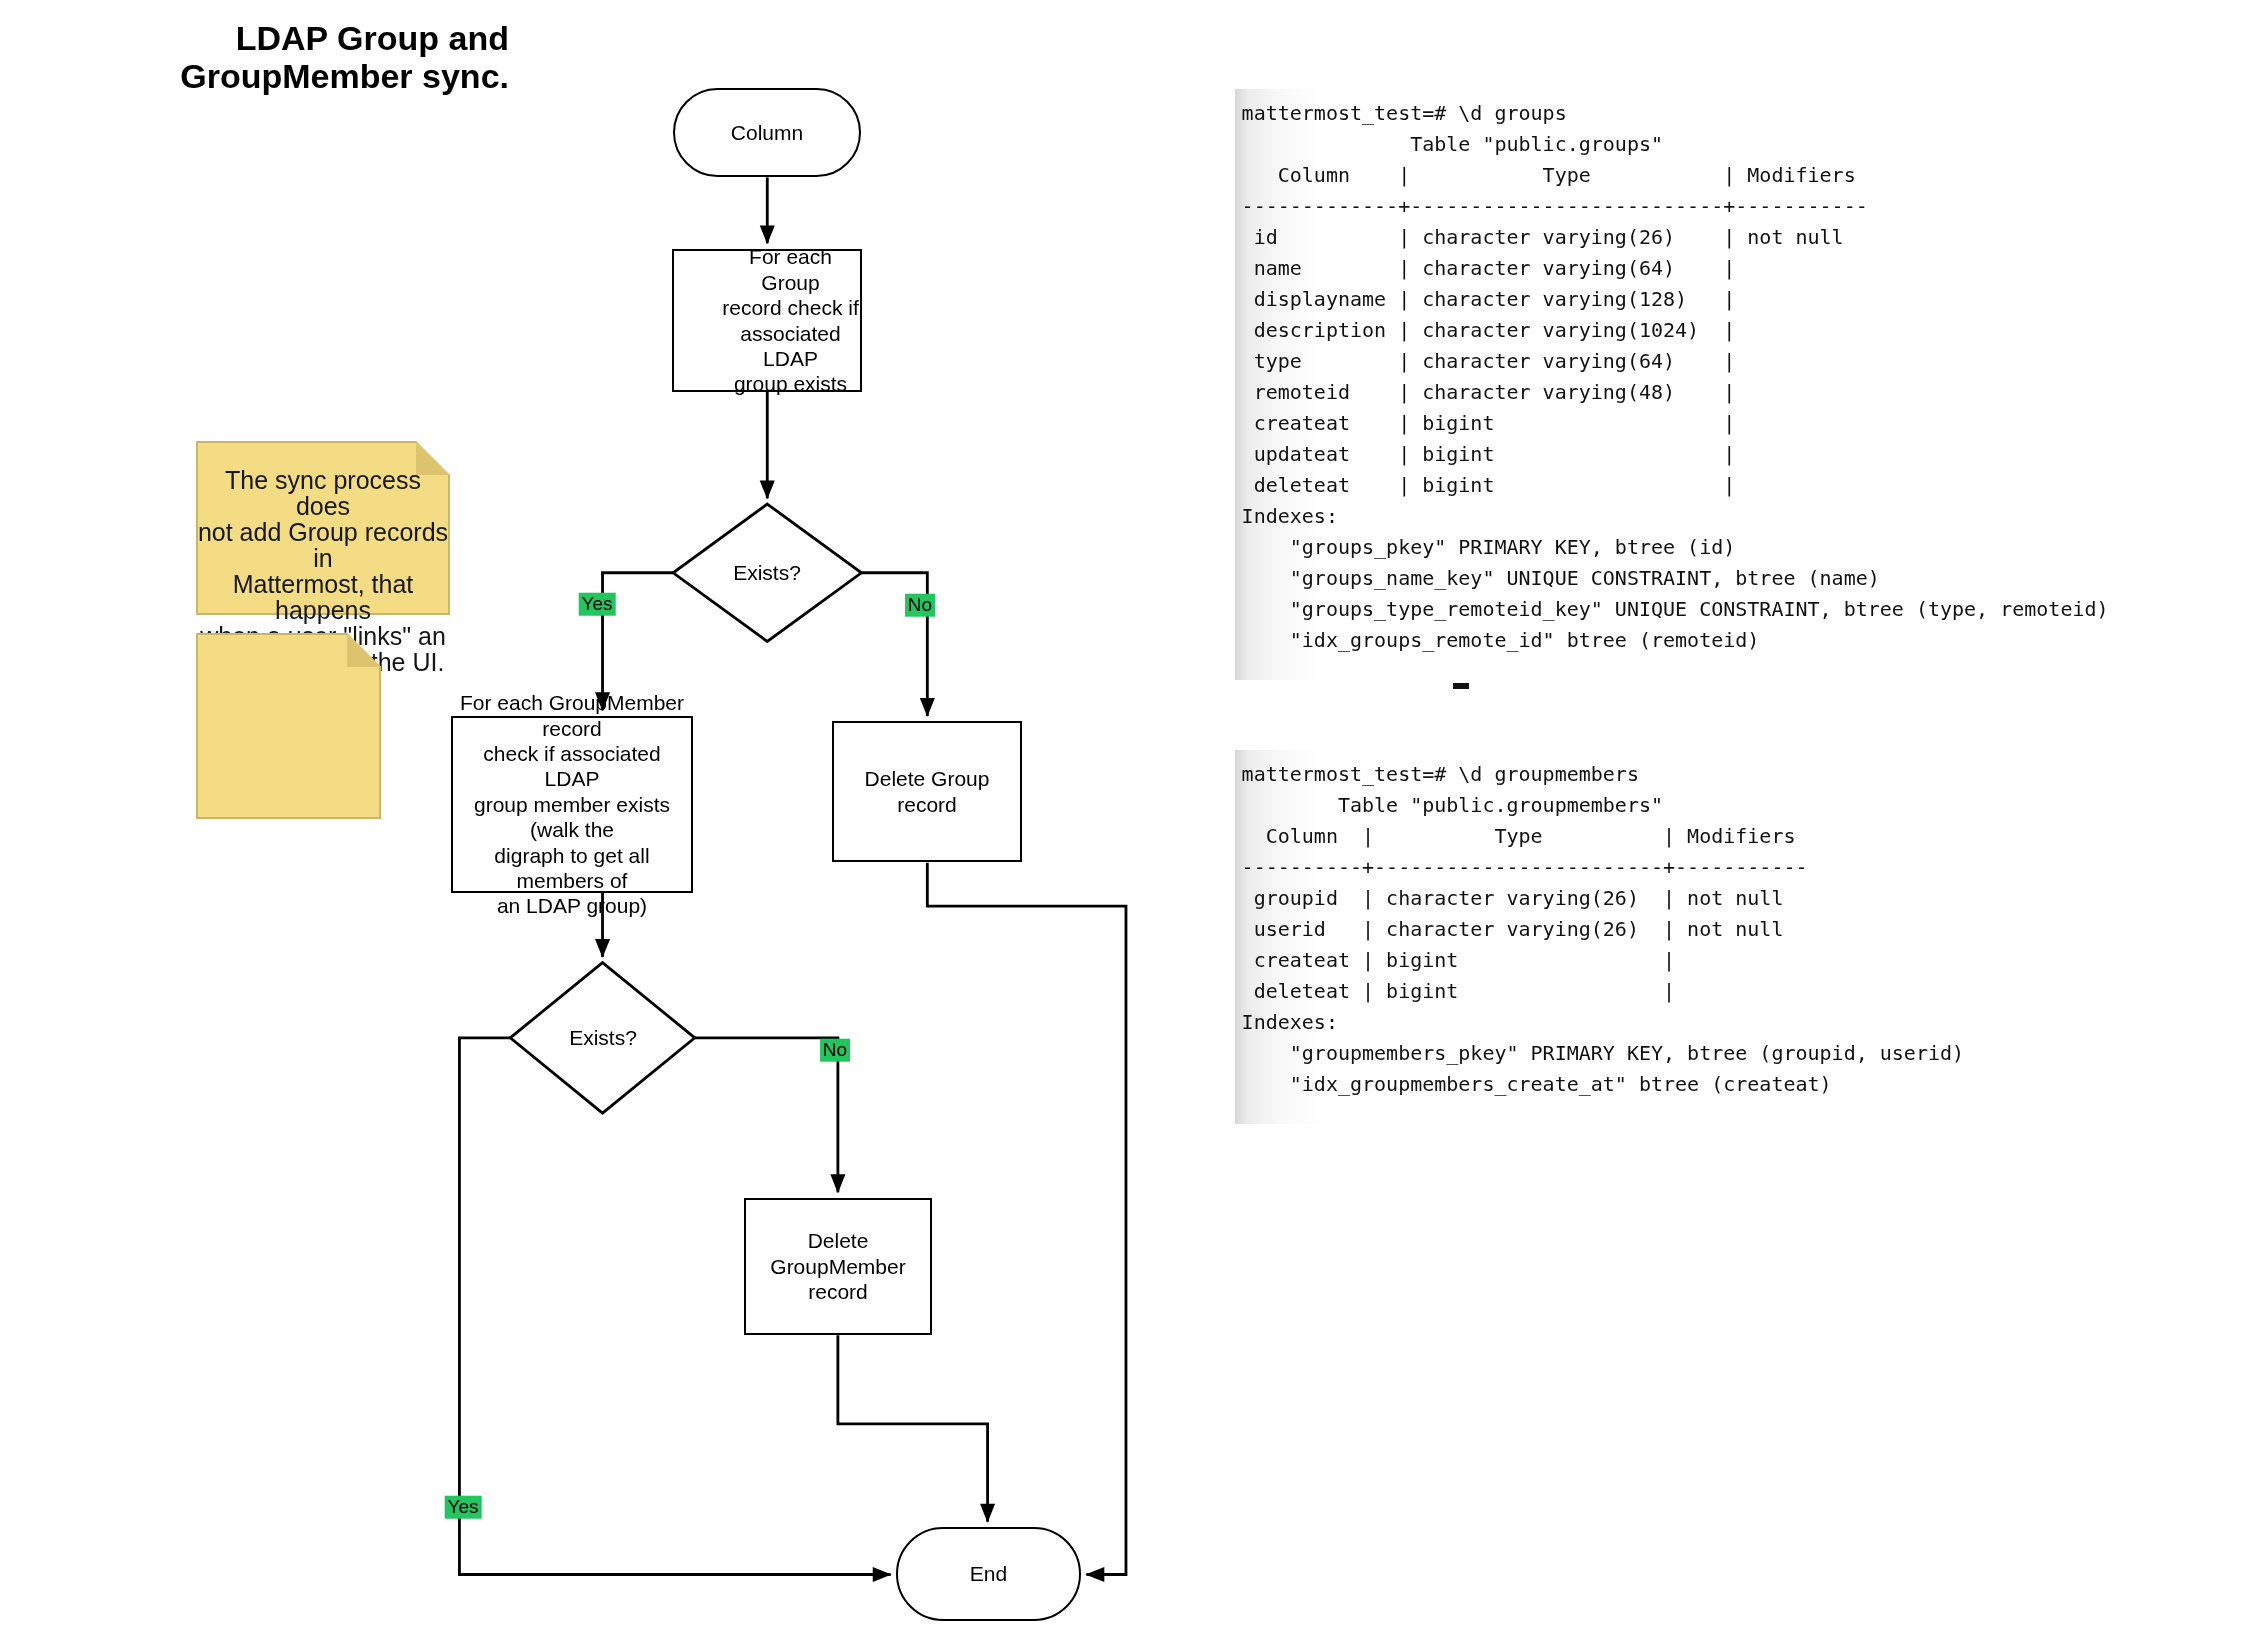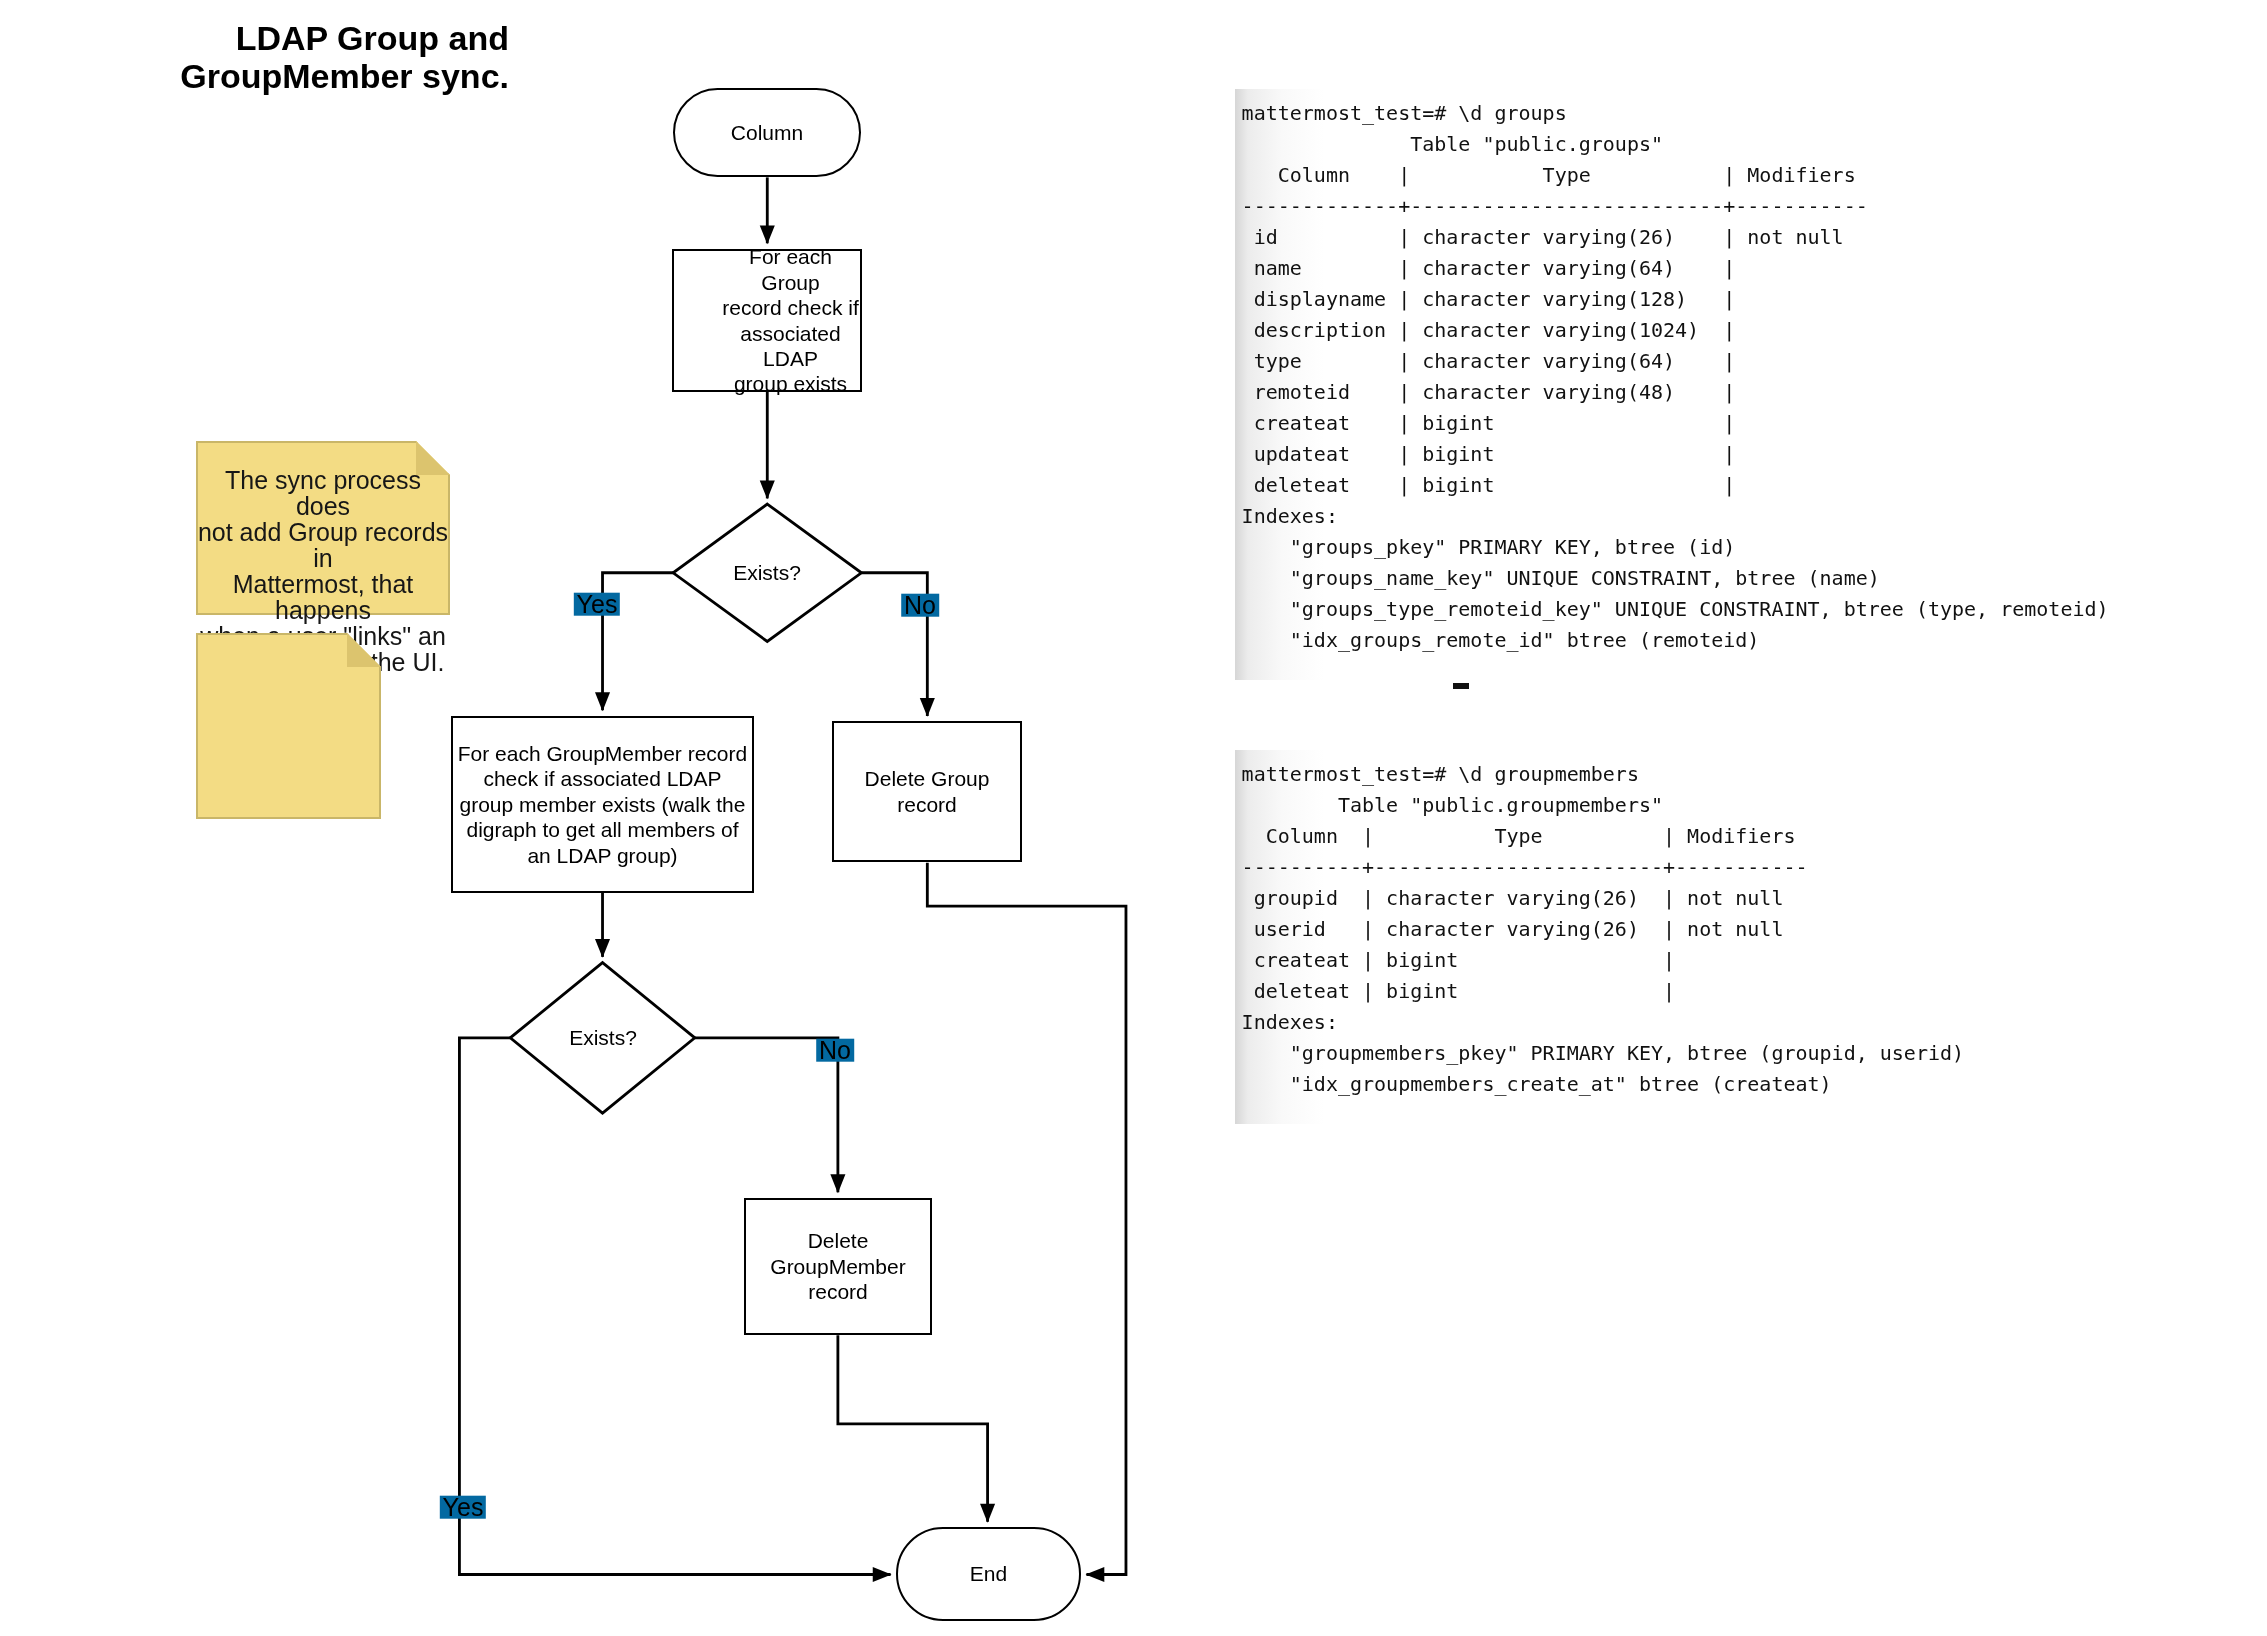--- a/index.html
+++ b/index.html
@@ -11,21 +11,21 @@
   #edge-layer{position:absolute;left:0;top:0;width:2267px;height:1637px;}
   .node{
     position:absolute;background:#fff;border:2.8px solid #000;
     display:flex;align-items:center;justify-content:center;text-align:center;
     font-size:21px;line-height:25.4px;box-sizing:border-box;
   }
   .terminator{border-radius:47px;}
   .multiline{white-space:pre-line;}
   .edge-label{
     position:absolute;transform:translate(-50%,-50%);
-    background:#0369a1;padding:0 2.8px;font-size:25px;line-height:22.6px;
+    background:#22c55e;padding:0 2.8px;font-size:19px;line-height:22.6px;
   }
   .decision-label{
     position:absolute;transform:translate(-50%,-50%);
     font-size:21px;line-height:22.6px;text-align:center;
   }
   
   .diagram-title{
     position:absolute;left:104px;top:19px;width:405px;
     font-size:34px;line-height:38px;font-weight:bold;text-align:right;
     white-space:pre-line;
@@ -91,21 +91,21 @@
 
 <div class="node" style="left:672px;top:249px;width:190px;height:143px;padding-left:47px;">
   <span class="multiline">For each Group
 record check if
 associated LDAP
 group exists</span>
 </div>
 
 <div class="decision-label" style="left:767px;top:573px;">Exists?</div>
 
-<div class="node" style="left:451px;top:716px;width:303px;height:177px;">
+<div class="node" style="left:451px;top:716px;width:242px;height:177px;">
   <span class="multiline">For each GroupMember record
 check if associated LDAP
 group member exists (walk the
 digraph to get all members of
 an LDAP group)</span>
 </div>
 
 <div class="node" style="left:832px;top:721px;width:190px;height:141px;">
   <span class="multiline">Delete Group
 record</span>

